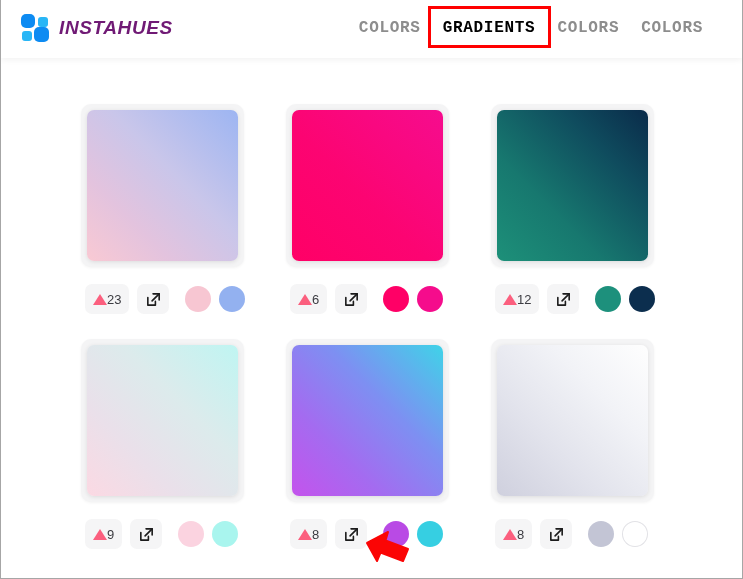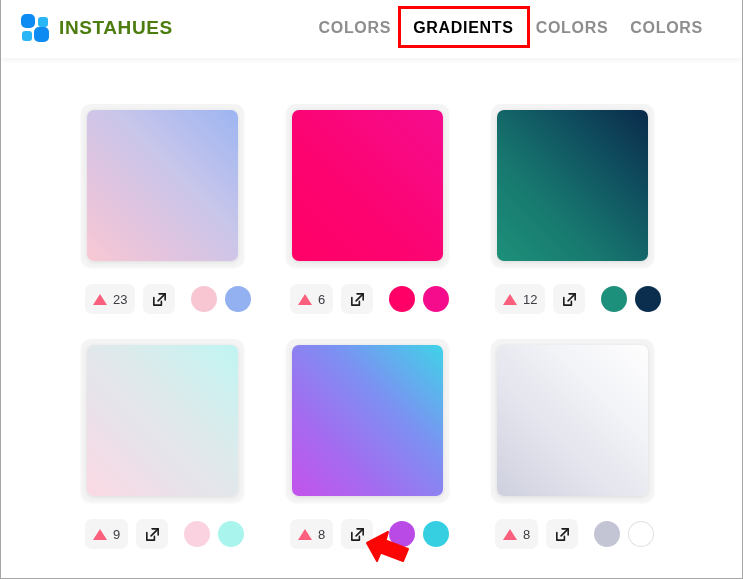--- a/index.html
+++ b/index.html
@@ -54,40 +54,42 @@
   }
   .logo .lg-tl { left: 0;  top: 0;  width: 14px; height: 14px; background: #0d8bf2; border-radius: 5px; }
   .logo .lg-tr { left: 17px; top: 3px; width: 10px; height: 10px; background: #29b6f6; border-radius: 3px; }
   .logo .lg-bl { left: 1px;  top: 17px; width: 10px; height: 10px; background: #29b6f6; border-radius: 3px; }
   .logo .lg-br { left: 13px; top: 13px; width: 15px; height: 15px; background: #0d8bf2; border-radius: 5px; }
 
   .brand-name {
     font-size: 19px;
     font-weight: bold;
     letter-spacing: 0.6px;
-    color: #4d7c0f;
+    color: #701a75;
     white-space: nowrap;
+    font-style: italic;
   }
 
   .nav {
     position: absolute;
     right: 28px;
     top: 19px;
     display: flex;
     align-items: center;
     gap: 0px;
   }
   .nav-item {
     font-size: 16px;
     font-weight: bold;
     letter-spacing: 0.7px;
     color: #8d8d8d;
     padding: 0 11px;
     cursor: pointer;
     white-space: nowrap;
+    font-family: Liberation Mono, monospace;
   }
   .nav-item.active {
     color: #000000;
   }
   .nav-item-wrap {
     position: relative;
     display: inline-block;
   }
   .annot-box {
     position: absolute;
@@ -146,21 +148,20 @@
     gap: 8px;
   }
   .pill {
     height: 30px;
     min-width: 30px;
     background: #f5f5f6;
     border-radius: 7px;
     display: flex;
     align-items: center;
     justify-content: center;
-    gap: 6px;
     padding: 0 8px;
     box-sizing: border-box;
     cursor: pointer;
   }
   .tri {
     width: 0; height: 0;
     border-left: 7px solid transparent;
     border-right: 7px solid transparent;
     border-bottom: 11px solid #fb5f7e;
   }

